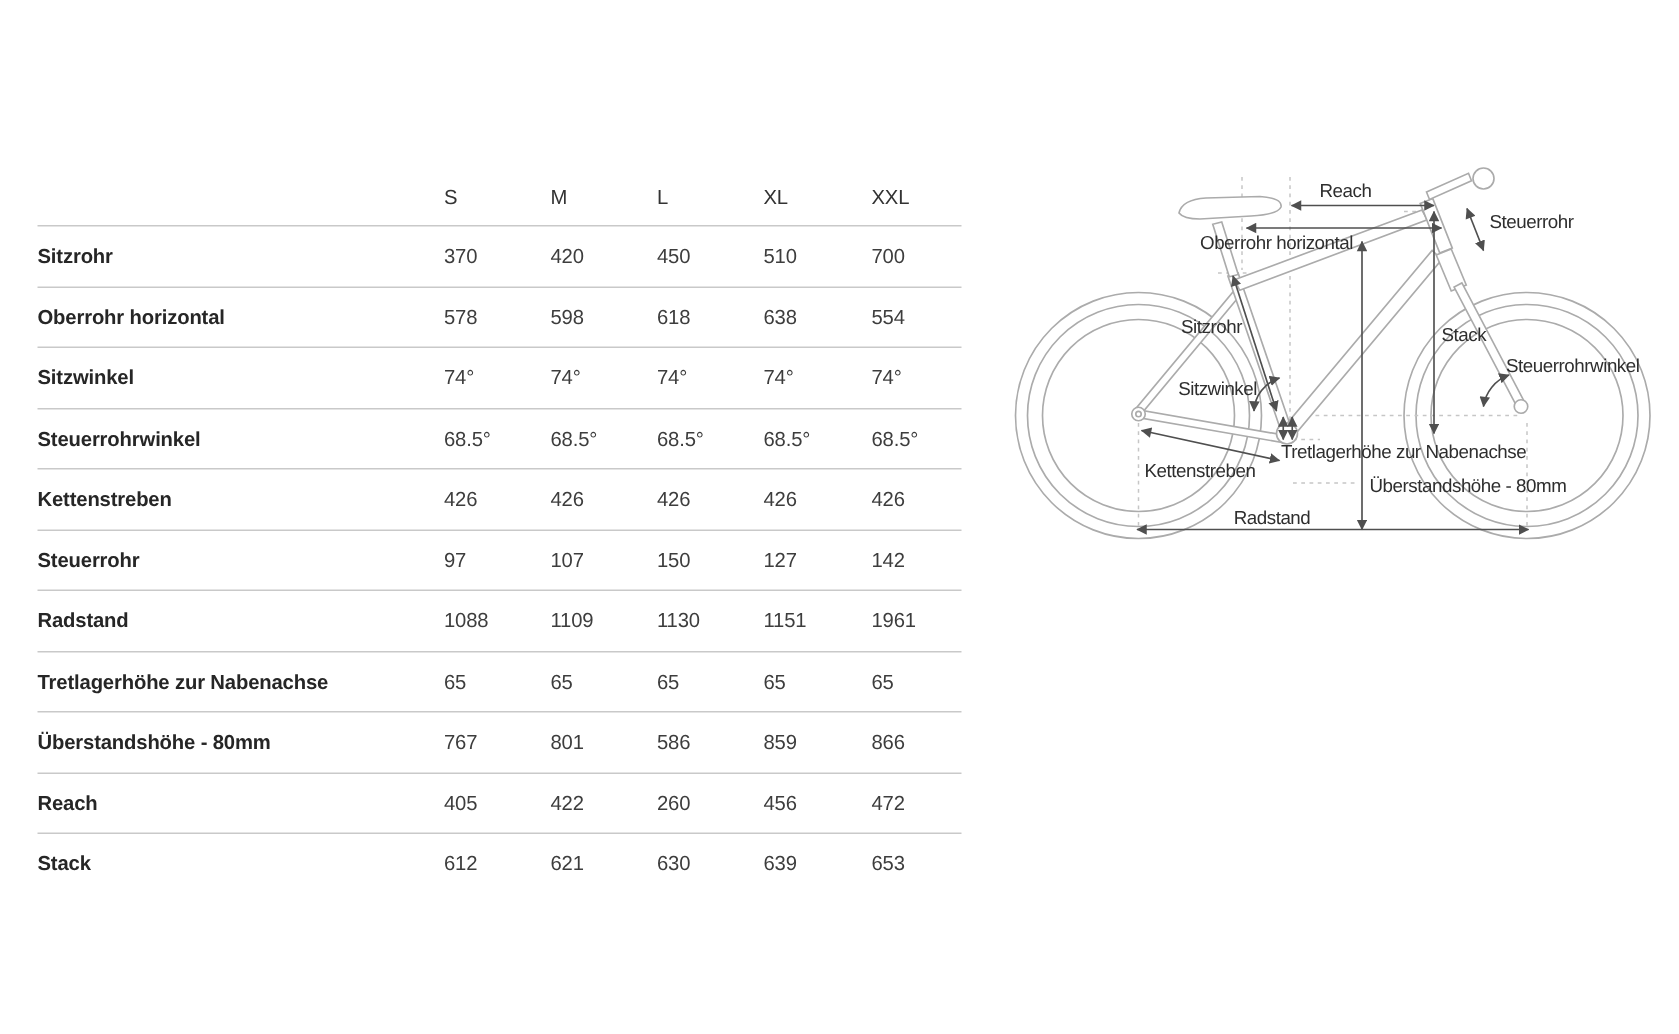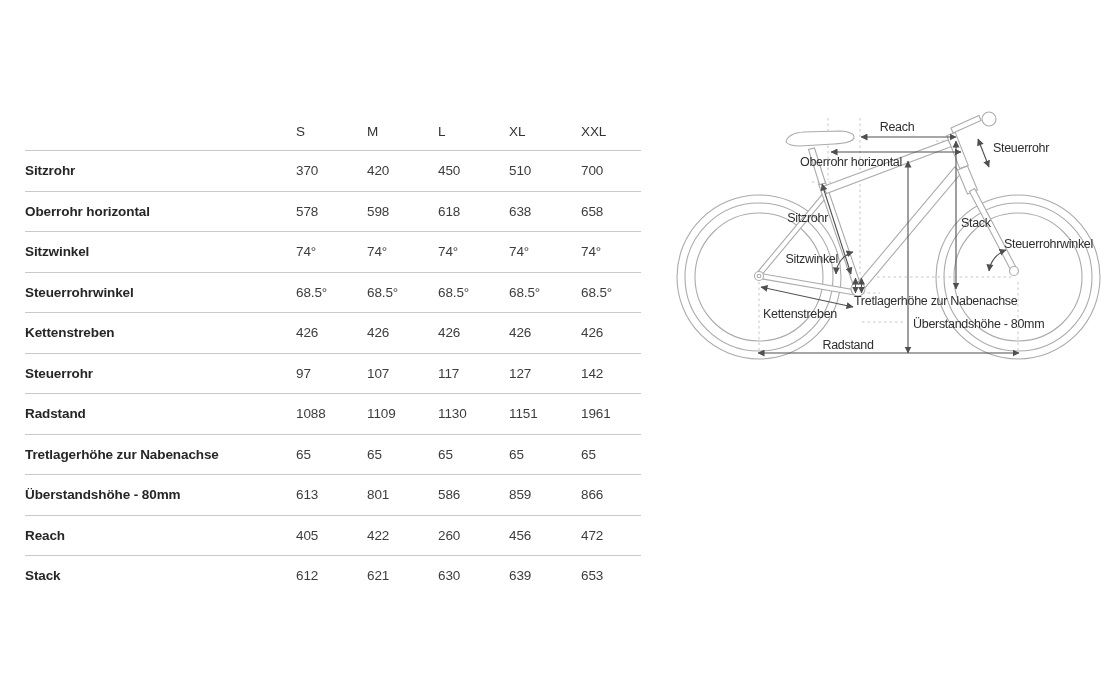--- a/index.html
+++ b/index.html
@@ -89,21 +89,21 @@
       <div class="td">510</div>
       <div class="td">700</div>
     </div>
 
     <div class="tr">
       <div class="td label">Oberrohr horizontal</div>
       <div class="td">578</div>
       <div class="td">598</div>
       <div class="td">618</div>
       <div class="td">638</div>
-      <div class="td">658</div>
+      <div class="td">554</div>
     </div>
 
     <div class="tr">
       <div class="td label">Sitzwinkel</div>
       <div class="td">74°</div>
       <div class="td">74°</div>
       <div class="td">74°</div>
       <div class="td">74°</div>
       <div class="td">74°</div>
     </div>
@@ -123,21 +123,21 @@
       <div class="td">426</div>
       <div class="td">426</div>
       <div class="td">426</div>
       <div class="td">426</div>
     </div>
 
     <div class="tr">
       <div class="td label">Steuerrohr</div>
       <div class="td">97</div>
       <div class="td">107</div>
-      <div class="td">117</div>
+      <div class="td">150</div>
       <div class="td">127</div>
       <div class="td">142</div>
     </div>
 
     <div class="tr">
       <div class="td label">Radstand</div>
       <div class="td">1088</div>
       <div class="td">1109</div>
       <div class="td">1130</div>
       <div class="td">1151</div>
@@ -148,21 +148,21 @@
       <div class="td label">Tretlagerhöhe zur Nabenachse</div>
       <div class="td">65</div>
       <div class="td">65</div>
       <div class="td">65</div>
       <div class="td">65</div>
       <div class="td">65</div>
     </div>
 
     <div class="tr">
       <div class="td label">Überstandshöhe - 80mm</div>
-      <div class="td">613</div>
+      <div class="td">767</div>
       <div class="td">801</div>
       <div class="td">586</div>
       <div class="td">859</div>
       <div class="td">866</div>
     </div>
 
     <div class="tr">
       <div class="td label">Reach</div>
       <div class="td">405</div>
       <div class="td">422</div>

